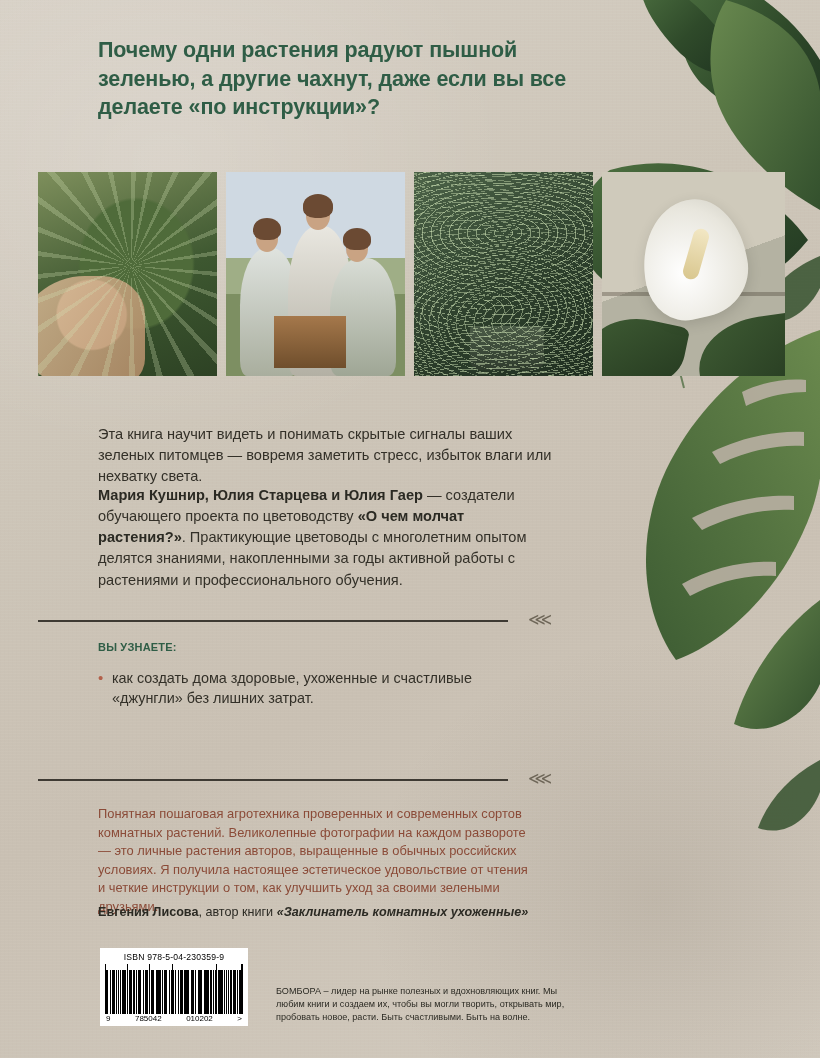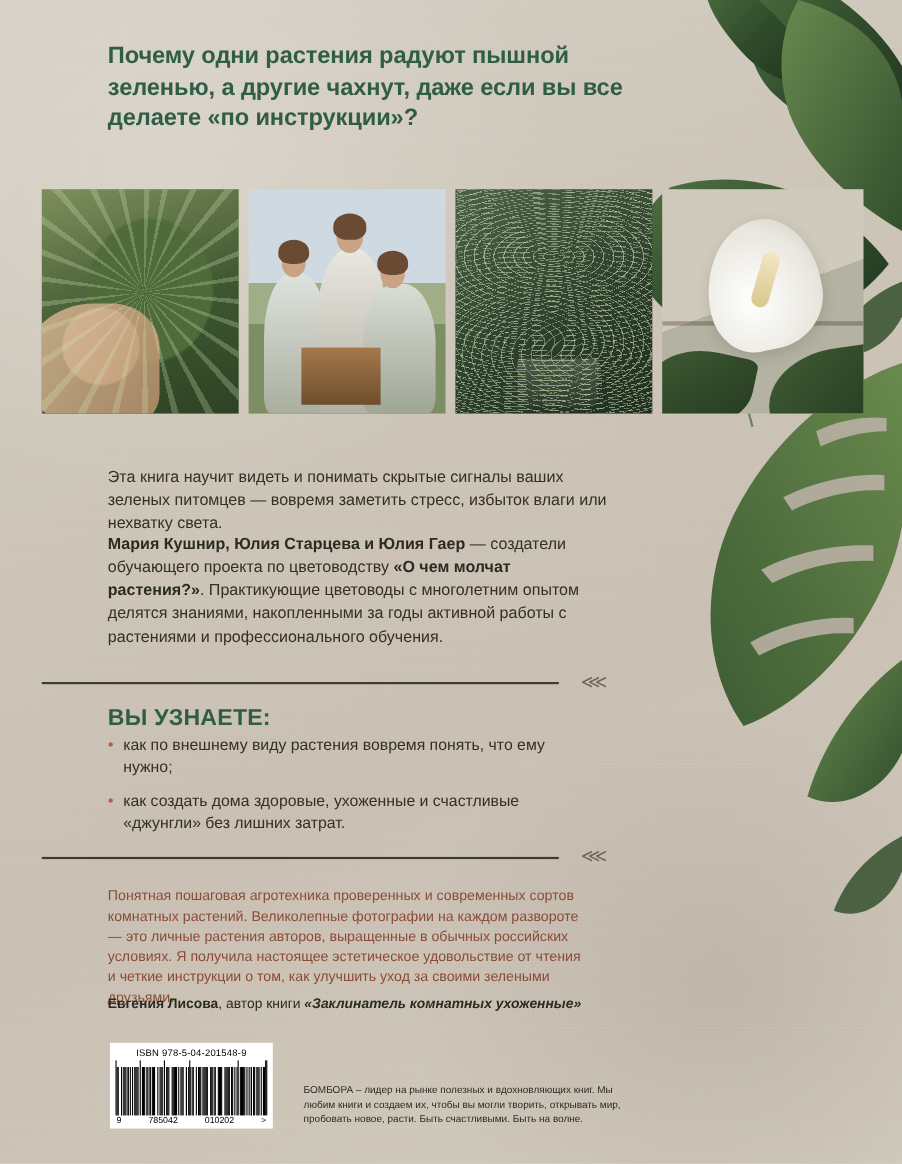--- a/index.html
+++ b/index.html
@@ -150,21 +150,21 @@
   }
   .rule-1 { left: 38px; top: 620px; width: 470px; }
   .rule-2 { left: 38px; top: 779px; width: 470px; }
 
   .chev { position: absolute; color: #6e6658; font-size: 17px; letter-spacing: -3px; }
   .chev-1 { left: 528px; top: 609px; }
   .chev-2 { left: 528px; top: 768px; }
 
   .learn-title {
     position: absolute; left: 98px; top: 641px;
-    color: #2f5d46; font-weight: bold; font-size: 21px; letter-spacing: .2px;
+    color: #2f5d46; font-weight: bold; font-size: 11px; letter-spacing: .2px;
   }
   .bullets {
     position: absolute; left: 98px; top: 668px; width: 420px;
     color: #333028; font-size: 14.4px; line-height: 1.42;
   }
   .bullet { position: relative; padding-left: 14px; margin-bottom: 10px; }
   .bullet::before {
     content: "•"; position: absolute; left: 0; top: -1px;
     color: #b2604a; font-size: 15px;
   }
@@ -301,35 +301,34 @@
   <div class="para para2">
     <span class="b">Мария Кушнир, Юлия Старцева и Юлия Гаер</span><span> — создатели обучающего проекта по цветоводству </span><span class="b">«О чем молчат растения?»</span><span>. Практикующие цветоводы с многолетним опытом делятся знаниями, накопленными за годы активной работы с растениями и профессионального обучения.</span>
   </div>
 
   <div class="rule rule-1"></div>
   <div class="chev chev-1">⋘</div>
 
   <div class="learn-title">ВЫ УЗНАЕТЕ:</div>
 
   <div class="bullets">
-    <div class="bullet">как по внешнему виду растения вовремя понять, что ему нужно;</div>
     <div class="bullet">как создать дома здоровые, ухоженные и счастливые «джунгли» без лишних затрат.</div>
   </div>
 
   <div class="rule rule-2"></div>
   <div class="chev chev-2">⋘</div>
 
   <div class="quote">Понятная пошаговая агротехника проверенных и современных сортов комнатных растений. Великолепные фотографии на каждом развороте — это личные растения авторов, выращенные в обычных российских условиях. Я получила настоящее эстетическое удовольствие от чтения и четкие инструкции о том, как улучшить уход за своими зелеными друзьями.</div>
 
   <div class="quote-author">
     <span class="nm">Евгения Лисова</span><span>, автор книги </span><span class="bk">«Заклинатель комнатных ухоженные»</span>
   </div>
 
   <div class="barcode-box">
-    <div class="isbn-txt">ISBN 978-5-04-201548-9</div>
+    <div class="isbn-txt">ISBN 978-5-04-230359-9</div>
     <div class="bars" id="bars">
         <span style="width: 1px; height: 50px; background: rgb(0, 0, 0);"></span>
         <span style="width: 1px; height: 44px; background: rgb(0, 0, 0);"></span>
         <span style="width: 1px; height: 44px; background: transparent;"></span>
         <span style="width: 1px; height: 44px; background: rgb(0, 0, 0);"></span>
         <span style="width: 1px; height: 44px; background: transparent;"></span>
         <span style="width: 1px; height: 44px; background: transparent;"></span>
         <span style="width: 1px; height: 44px; background: rgb(0, 0, 0);"></span>
         <span style="width: 1px; height: 44px; background: rgb(0, 0, 0);"></span>
         <span style="width: 1px; height: 44px; background: transparent;"></span>

